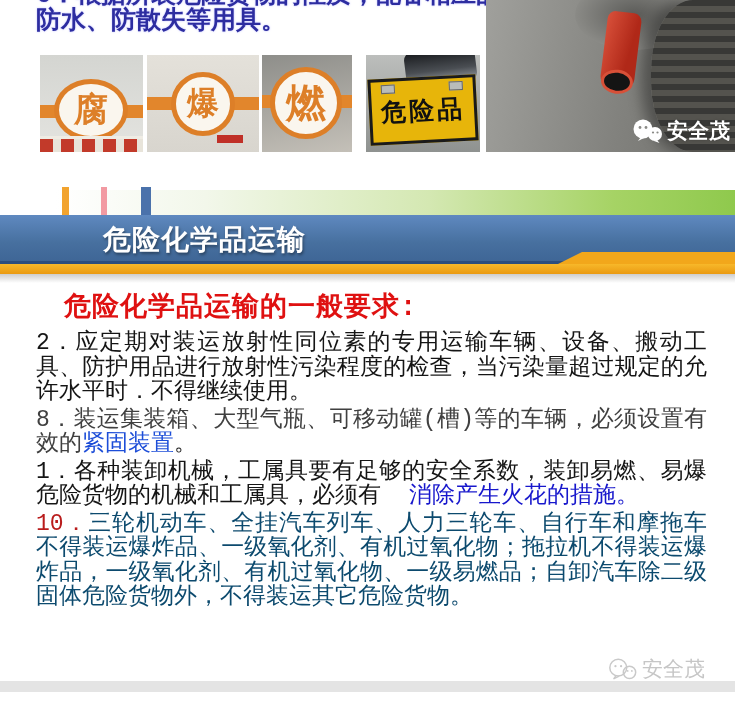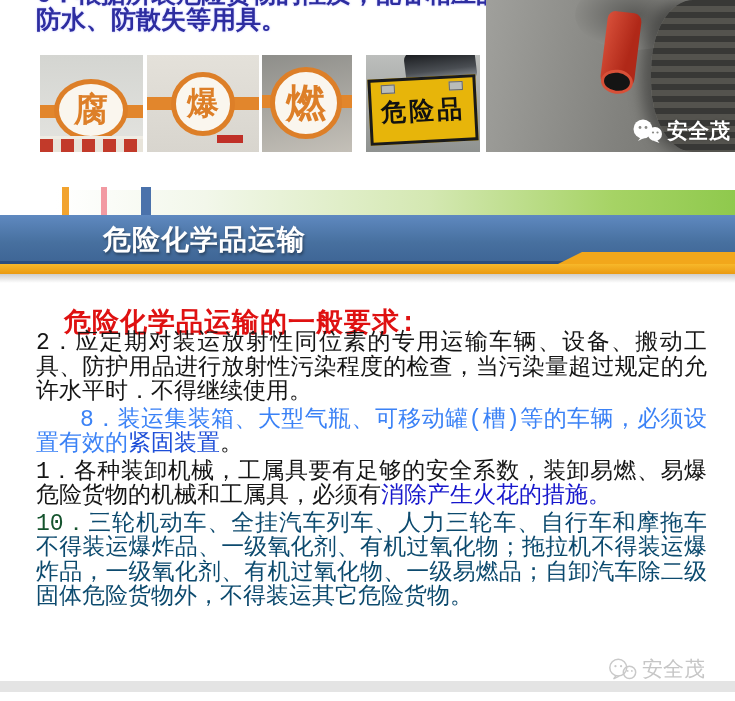--- a/index.html
+++ b/index.html
@@ -107,21 +107,21 @@
   .banner-edge   { position:absolute; left:0; right:0; top:261px; height:3px; background:#2c4e7e; }
   .yellow-stripe { position:absolute; left:0; right:0; top:264px; height:10px;
                    background:linear-gradient(#f7b82a,#ea9a12); }
   .orange-tab    { position:absolute; left:558px; right:0; top:252px; height:12px;
                    background:#f2a71b; clip-path:polygon(24px 0,100% 0,100% 100%,0 100%); }
   .banner-shadow { position:absolute; left:0; right:0; top:274px; height:9px;
                    background:linear-gradient(rgba(110,110,110,.35),rgba(255,255,255,0)); }
 
   
   .section-heading {
-    position:absolute; left:64px; top:304px;
+    position:absolute; left:64px; top:288px;
     font-size:27px; font-weight:bold; color:#df1111; letter-spacing:1px;
   }
   .body-text {
     position:absolute; left:36px; top:331px; width:671px;
     font-size:23px; line-height:24.5px; color:#151515;
     text-align:justify;
   }
   .body-text p { margin:0 0 3px 0; }
 
   .footer-watermark {
@@ -203,23 +203,23 @@
   </div>
   <div class="banner-edge"></div>
   <div class="orange-tab"></div>
   <div class="yellow-stripe"></div>
   <div class="banner-shadow"></div>
 
   <div class="section-heading">危险化学品运输的一般要求:</div>
 
   <div class="body-text">
       <p><span style="color: rgb(21, 21, 21);">2．应定期对装运放射性同位素的专用运输车辆、设备、搬动工具、防护用品进行放射性污染程度的检查，当污染量超过规定的允许水平时．不得继续使用。</span></p>
-      <p><span style="color: #3b82f6; margin-left: 44px;">8．装运集装箱、大型气瓶、可移动罐(槽)等的车辆，必须设置有效的</span><span style="color: #1d4ed8;">紧固装置</span><span style="color: rgb(21, 21, 21);">。</span></p>
-      <p><span style="color: rgb(21, 21, 21);">1．各种装卸机械，工属具要有足够的安全系数，装卸易燃、易爆危险货物的机械和工属具，必须有</span><span style="color: rgb(23, 23, 204);">消除产生火花的措施。</span></p>
-      <p><span style="color: #14532d;">10．</span><span style="color: #0c4a6e;">三轮机动车、全挂汽车列车、人力三轮车、自行车和摩拖车不得装运爆炸品、一级氧化剂、有机过氧化物；拖拉机不得装运爆炸品，一级氧化剂、有机过氧化物、一级易燃品；自卸汽车除二级固体危险货物外，不得装运其它危险货物。</span></p>
+      <p><span style="color: #404040;">8．装运集装箱、大型气瓶、可移动罐(槽)等的车辆，必须设置有效的</span><span style="color: #1d4ed8;">紧固装置</span><span style="color: rgb(21, 21, 21);">。</span></p>
+      <p><span style="color: rgb(21, 21, 21);">1．各种装卸机械，工属具要有足够的安全系数，装卸易燃、易爆危险货物的机械和工属具，必须有</span><span style="color: rgb(23, 23, 204); margin-left: 28px;">消除产生火花的措施。</span></p>
+      <p><span style="color: #b91c1c;">10．</span><span style="color: #0c4a6e;">三轮机动车、全挂汽车列车、人力三轮车、自行车和摩拖车不得装运爆炸品、一级氧化剂、有机过氧化物；拖拉机不得装运爆炸品，一级氧化剂、有机过氧化物、一级易燃品；自卸汽车除二级固体危险货物外，不得装运其它危险货物。</span></p>
     </div>
 
   <div class="footer-watermark">
     <svg width="30" height="23" viewBox="0 0 32 24">
       <circle cx="12" cy="10" r="9" fill="none" stroke="#c9c9c9" stroke-width="1.6"></circle>
       <path d="M10 18 L7 22 L13 19" fill="none" stroke="#c9c9c9" stroke-width="1.4"></path>
       <circle cx="24" cy="15" r="6.6" fill="none" stroke="#c9c9c9" stroke-width="1.6"></circle>
       <circle cx="9" cy="8.5" r="1.2" fill="#c9c9c9"></circle>
       <circle cx="15" cy="8.5" r="1.2" fill="#c9c9c9"></circle>
       <circle cx="22" cy="13.5" r="1" fill="#c9c9c9"></circle>

